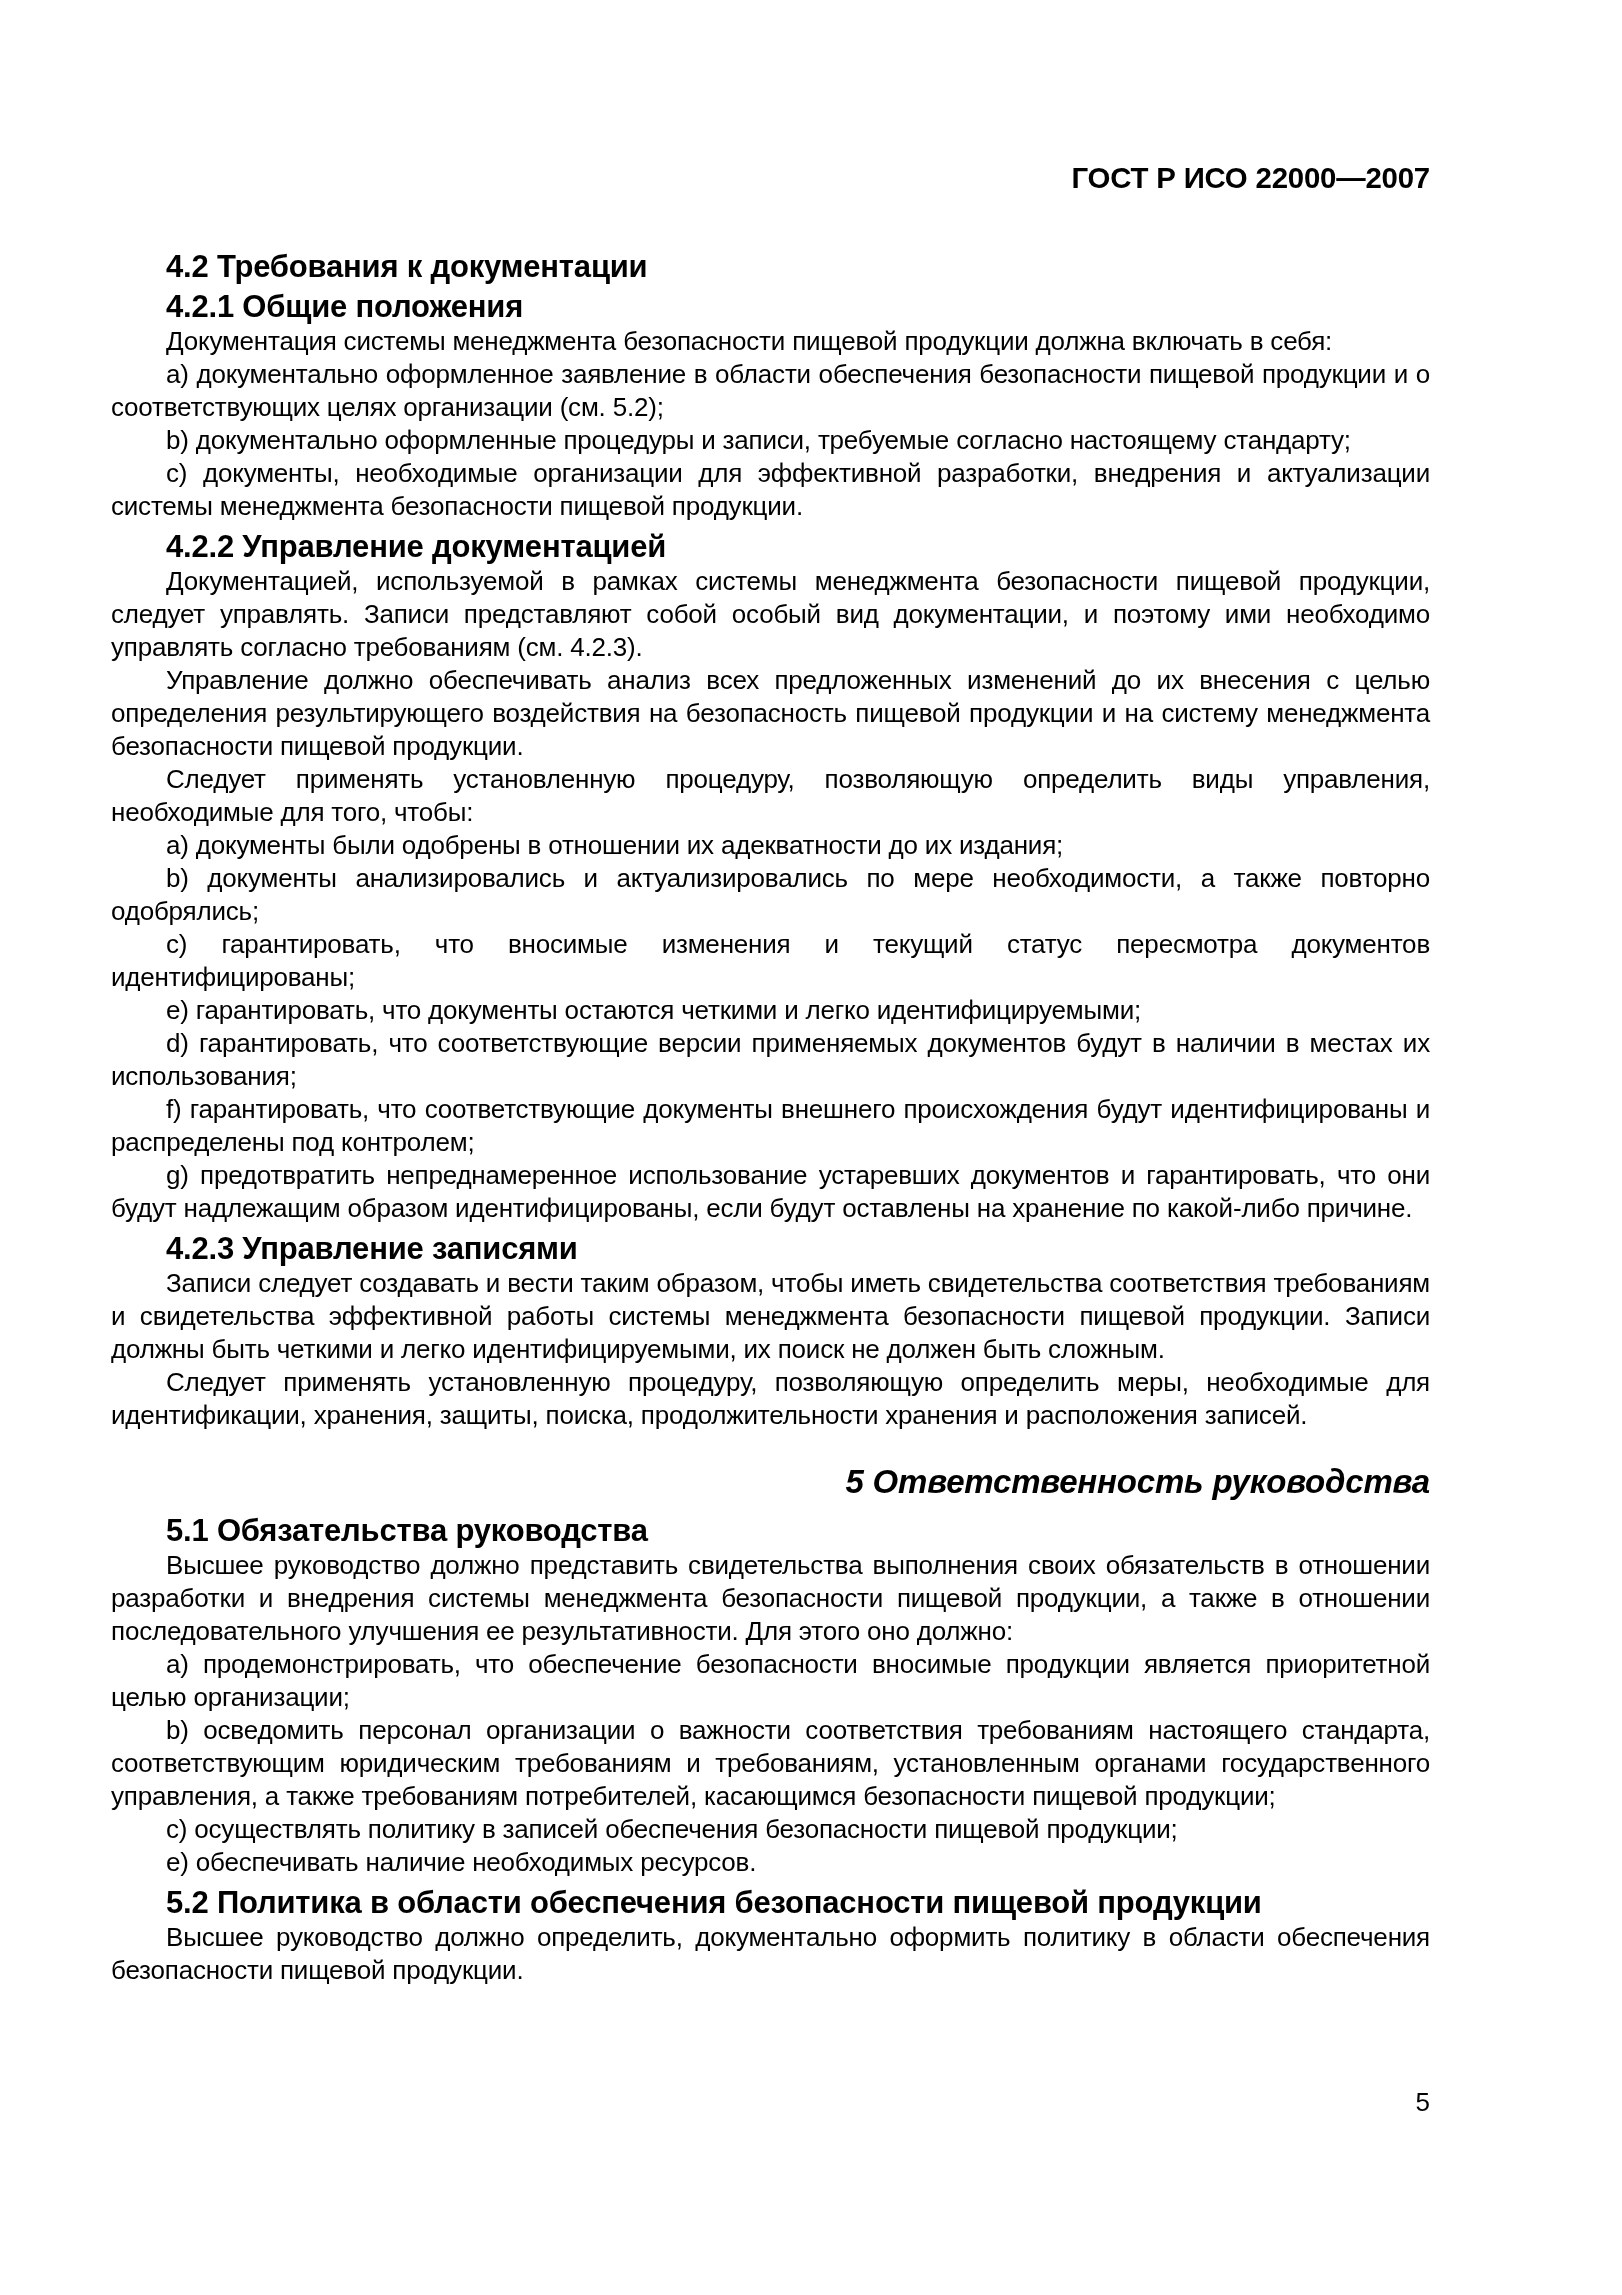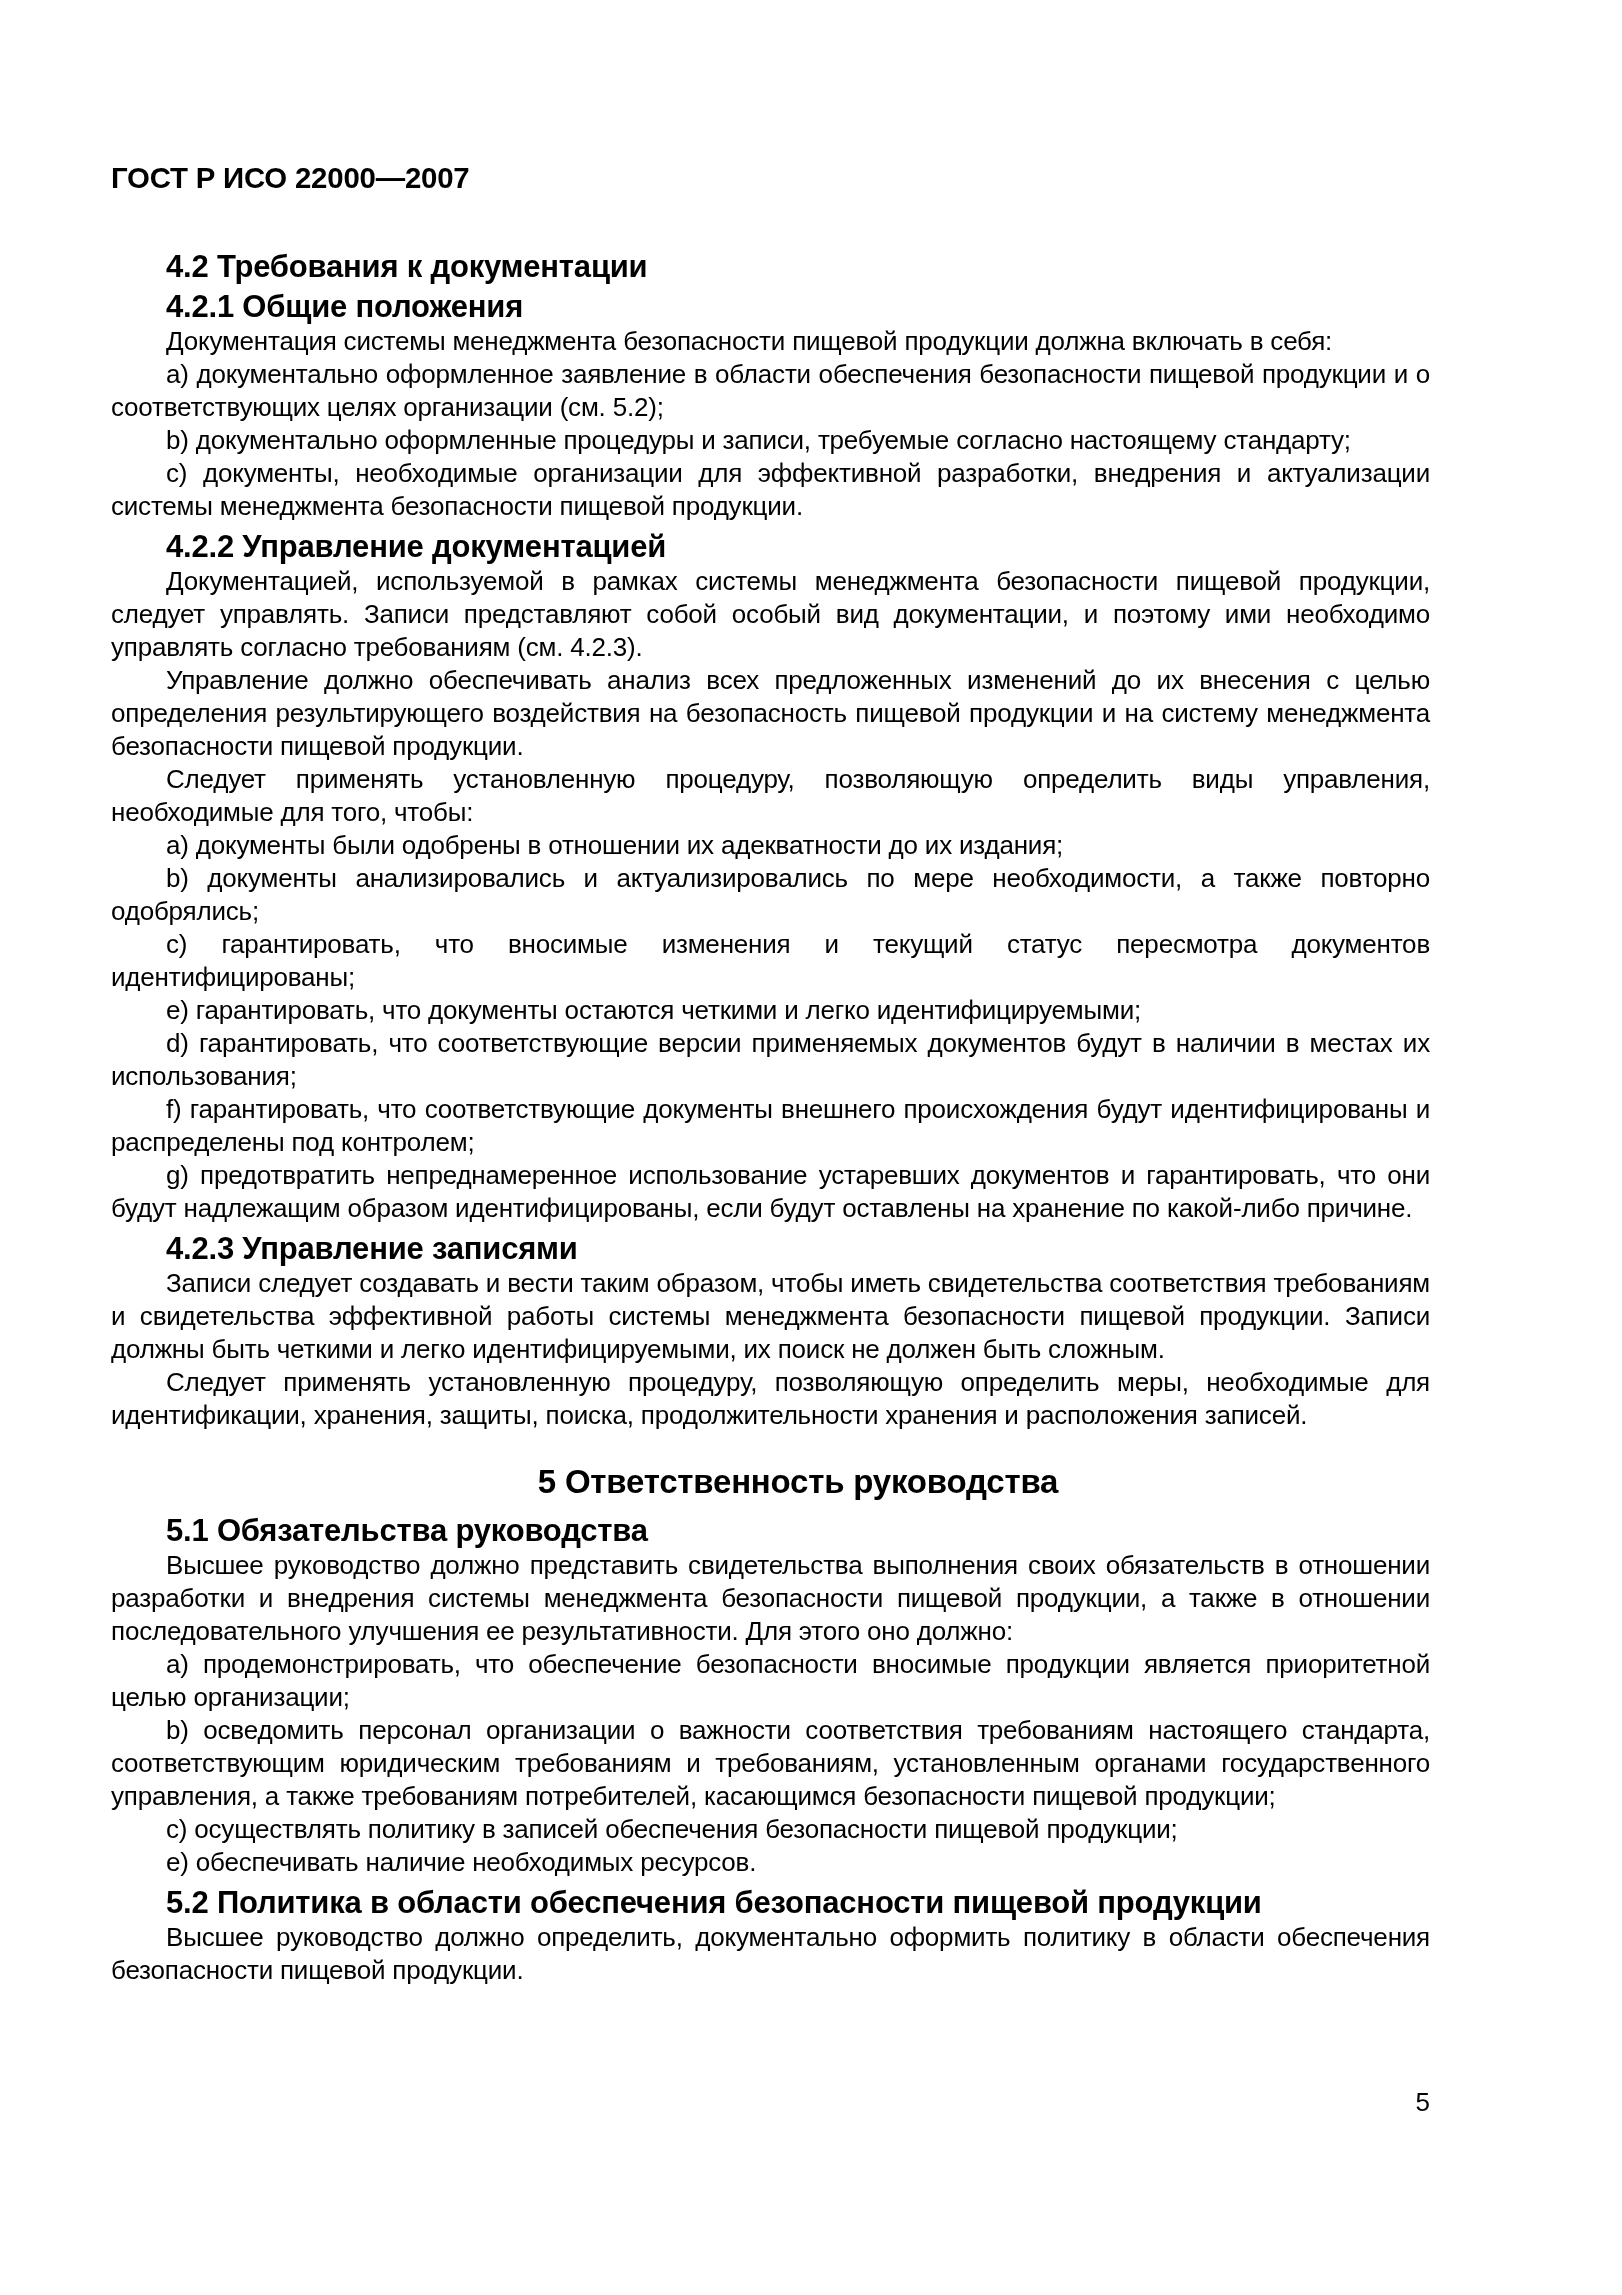--- a/index.html
+++ b/index.html
@@ -15,21 +15,21 @@
     background: #ffffff;
     color: #000000;
     font-family: "Liberation Sans", "DejaVu Sans", sans-serif;
     overflow: hidden;
   }
   .running-head {
     position: absolute;
     top: 161px;
     left: 111px;
     width: 1319px;
-    text-align: left;
+    text-align: right;
     font-size: 29.4px;
     line-height: 33px;
     font-weight: bold;
     letter-spacing: -0.2px;
   }
   .content {
     position: absolute;
     top: 243px;
     left: 111px;
     width: 1319px;
@@ -47,21 +47,22 @@
     line-height: 34px;
     font-weight: bold;
     margin: 6.5px 0 1.3px 55px;
     text-align: left;
   }
   .content h2 {
     font-size: 33px;
     line-height: 41px;
     font-weight: bold;
     margin: 29.4px 0 11.8px 55px;
-    text-align: center;
+    text-align: right;
+    font-style: italic;
   }
   .page-number {
     position: absolute;
     top: 2086px;
     right: 193px;
     font-size: 26px;
     line-height: 33px;
   }
 </style>
 </head>

